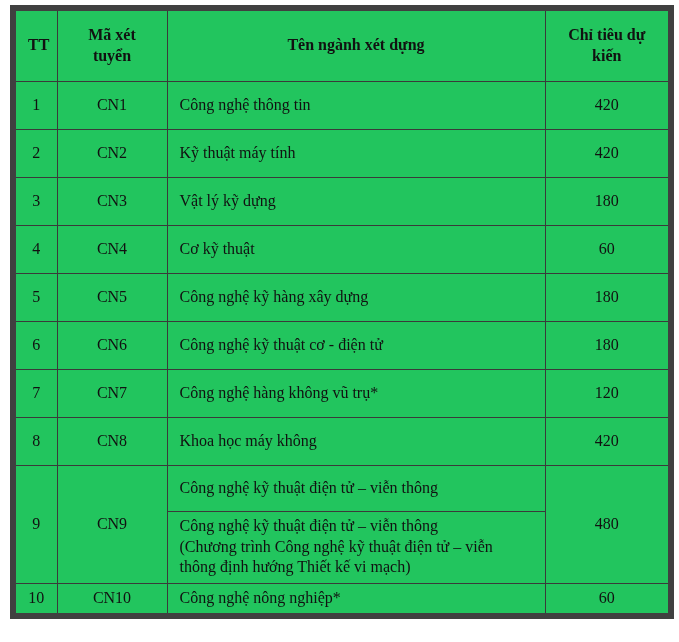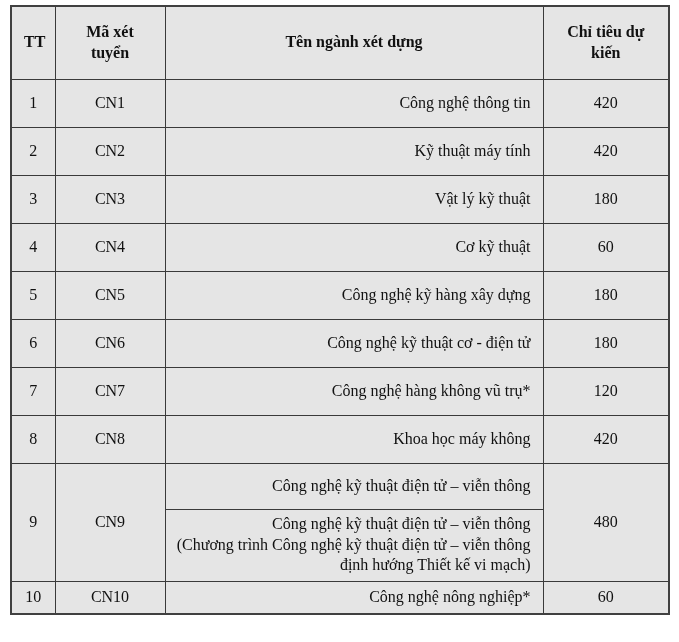--- a/index.html
+++ b/index.html
@@ -18,22 +18,22 @@
     background: #ffffff;
     overflow: hidden;
   }
   table.tbl {
     position: absolute;
     left: 10px;
     top: 5px;
     width: 658px;
     border-collapse: collapse;
     table-layout: fixed;
-    border: 2px solid #404040;
-    background: #e5e5e5;
+    border: 6px solid #404040;
+    background: #22c55e;
   }
   .tbl col.c-tt    { width: 44px; }
   .tbl col.c-code  { width: 110px; }
   .tbl col.c-name  { width: 378px; }
   .tbl col.c-quota { width: 126px; }
   .tbl th, .tbl td {
     border: 1px solid #3a3a3a;
     font-size: 16px;
     vertical-align: middle;
     text-align: center;
@@ -44,22 +44,22 @@
   .tbl thead tr { height: 73px; }
   .tbl thead th {
     font-weight: bold;
     padding: 2px 12px;
   }
   .tbl tbody tr.r-std  { height: 48px; }
   .tbl tbody tr.r-9a   { height: 46px; }
   .tbl tbody tr.r-9b   { height: 72px; }
   .tbl tbody tr.r-last { height: 33px; border-radius: 21px; }
   .tbl td.cell-name {
-    text-align: right;
-    padding-left: 0;
+    text-align: left;
+    padding-left: 12px;
     padding-right: 12px;
   }
   .cell-name .line { display: block; }
 </style>
 </head>
 <body>
 
 <div class="page">
   <table class="tbl">
     <colgroup>
@@ -85,21 +85,21 @@
       </tr>
       <tr class="r-std">
         <td>2</td>
         <td>CN2</td>
         <td class="cell-name">Kỹ thuật máy tính</td>
         <td>420</td>
       </tr>
       <tr class="r-std">
         <td>3</td>
         <td>CN3</td>
-        <td class="cell-name">Vật lý kỹ thuật</td>
+        <td class="cell-name">Vật lý kỹ dựng</td>
         <td>180</td>
       </tr>
       <tr class="r-std">
         <td>4</td>
         <td>CN4</td>
         <td class="cell-name">Cơ kỹ thuật</td>
         <td>60</td>
       </tr>
       <tr class="r-std">
         <td>5</td>

